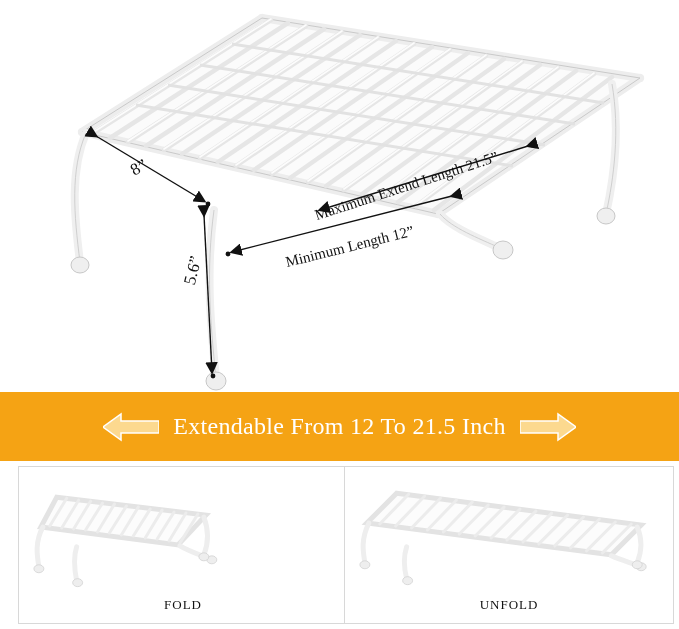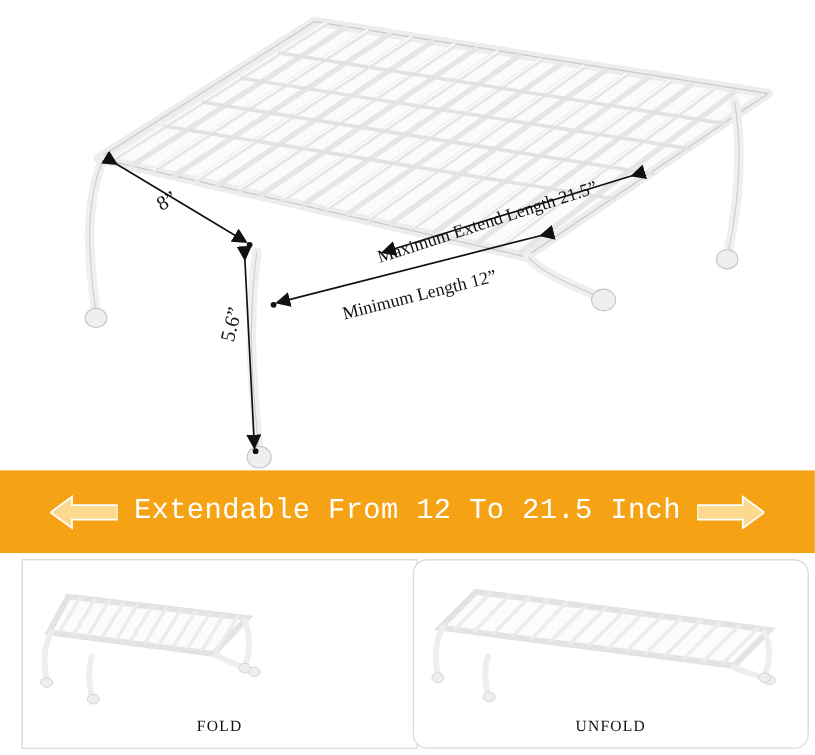--- a/index.html
+++ b/index.html
@@ -50,21 +50,21 @@
     justify-content: center;
   }
   .banner-inner {
     display: flex;
     align-items: center;
     justify-content: center;
     gap: 14px;
     width: 100%;
   }
   .banner-text {
-    font-family: Liberation Mono, monospace;
+    font-family: Liberation Serif, serif;
     font-size: 24px;
     color: #ffffff;
     letter-spacing: 0.3px;
     white-space: nowrap;
   }
   .arrow {
     width: 56px;
     height: 30px;
     flex: none;
   }
@@ -81,21 +81,21 @@
   .panel {
     position: absolute;
     top: 5px;
     width: 330px;
     height: 158px;
     border: 1px solid #d8d8d8;
     box-sizing: border-box;
     background: #ffffff;
   }
   .panel-left { left: 18px; }
-  .panel-right { left: 344px; border-radius: 12px; }
+  .panel-right { left: 344px; }
 
   .panel-art {
     position: absolute;
     left: 0;
     top: 0;
     width: 100%;
     height: 122px;
   }
   .panel-caption {
     position: absolute;

